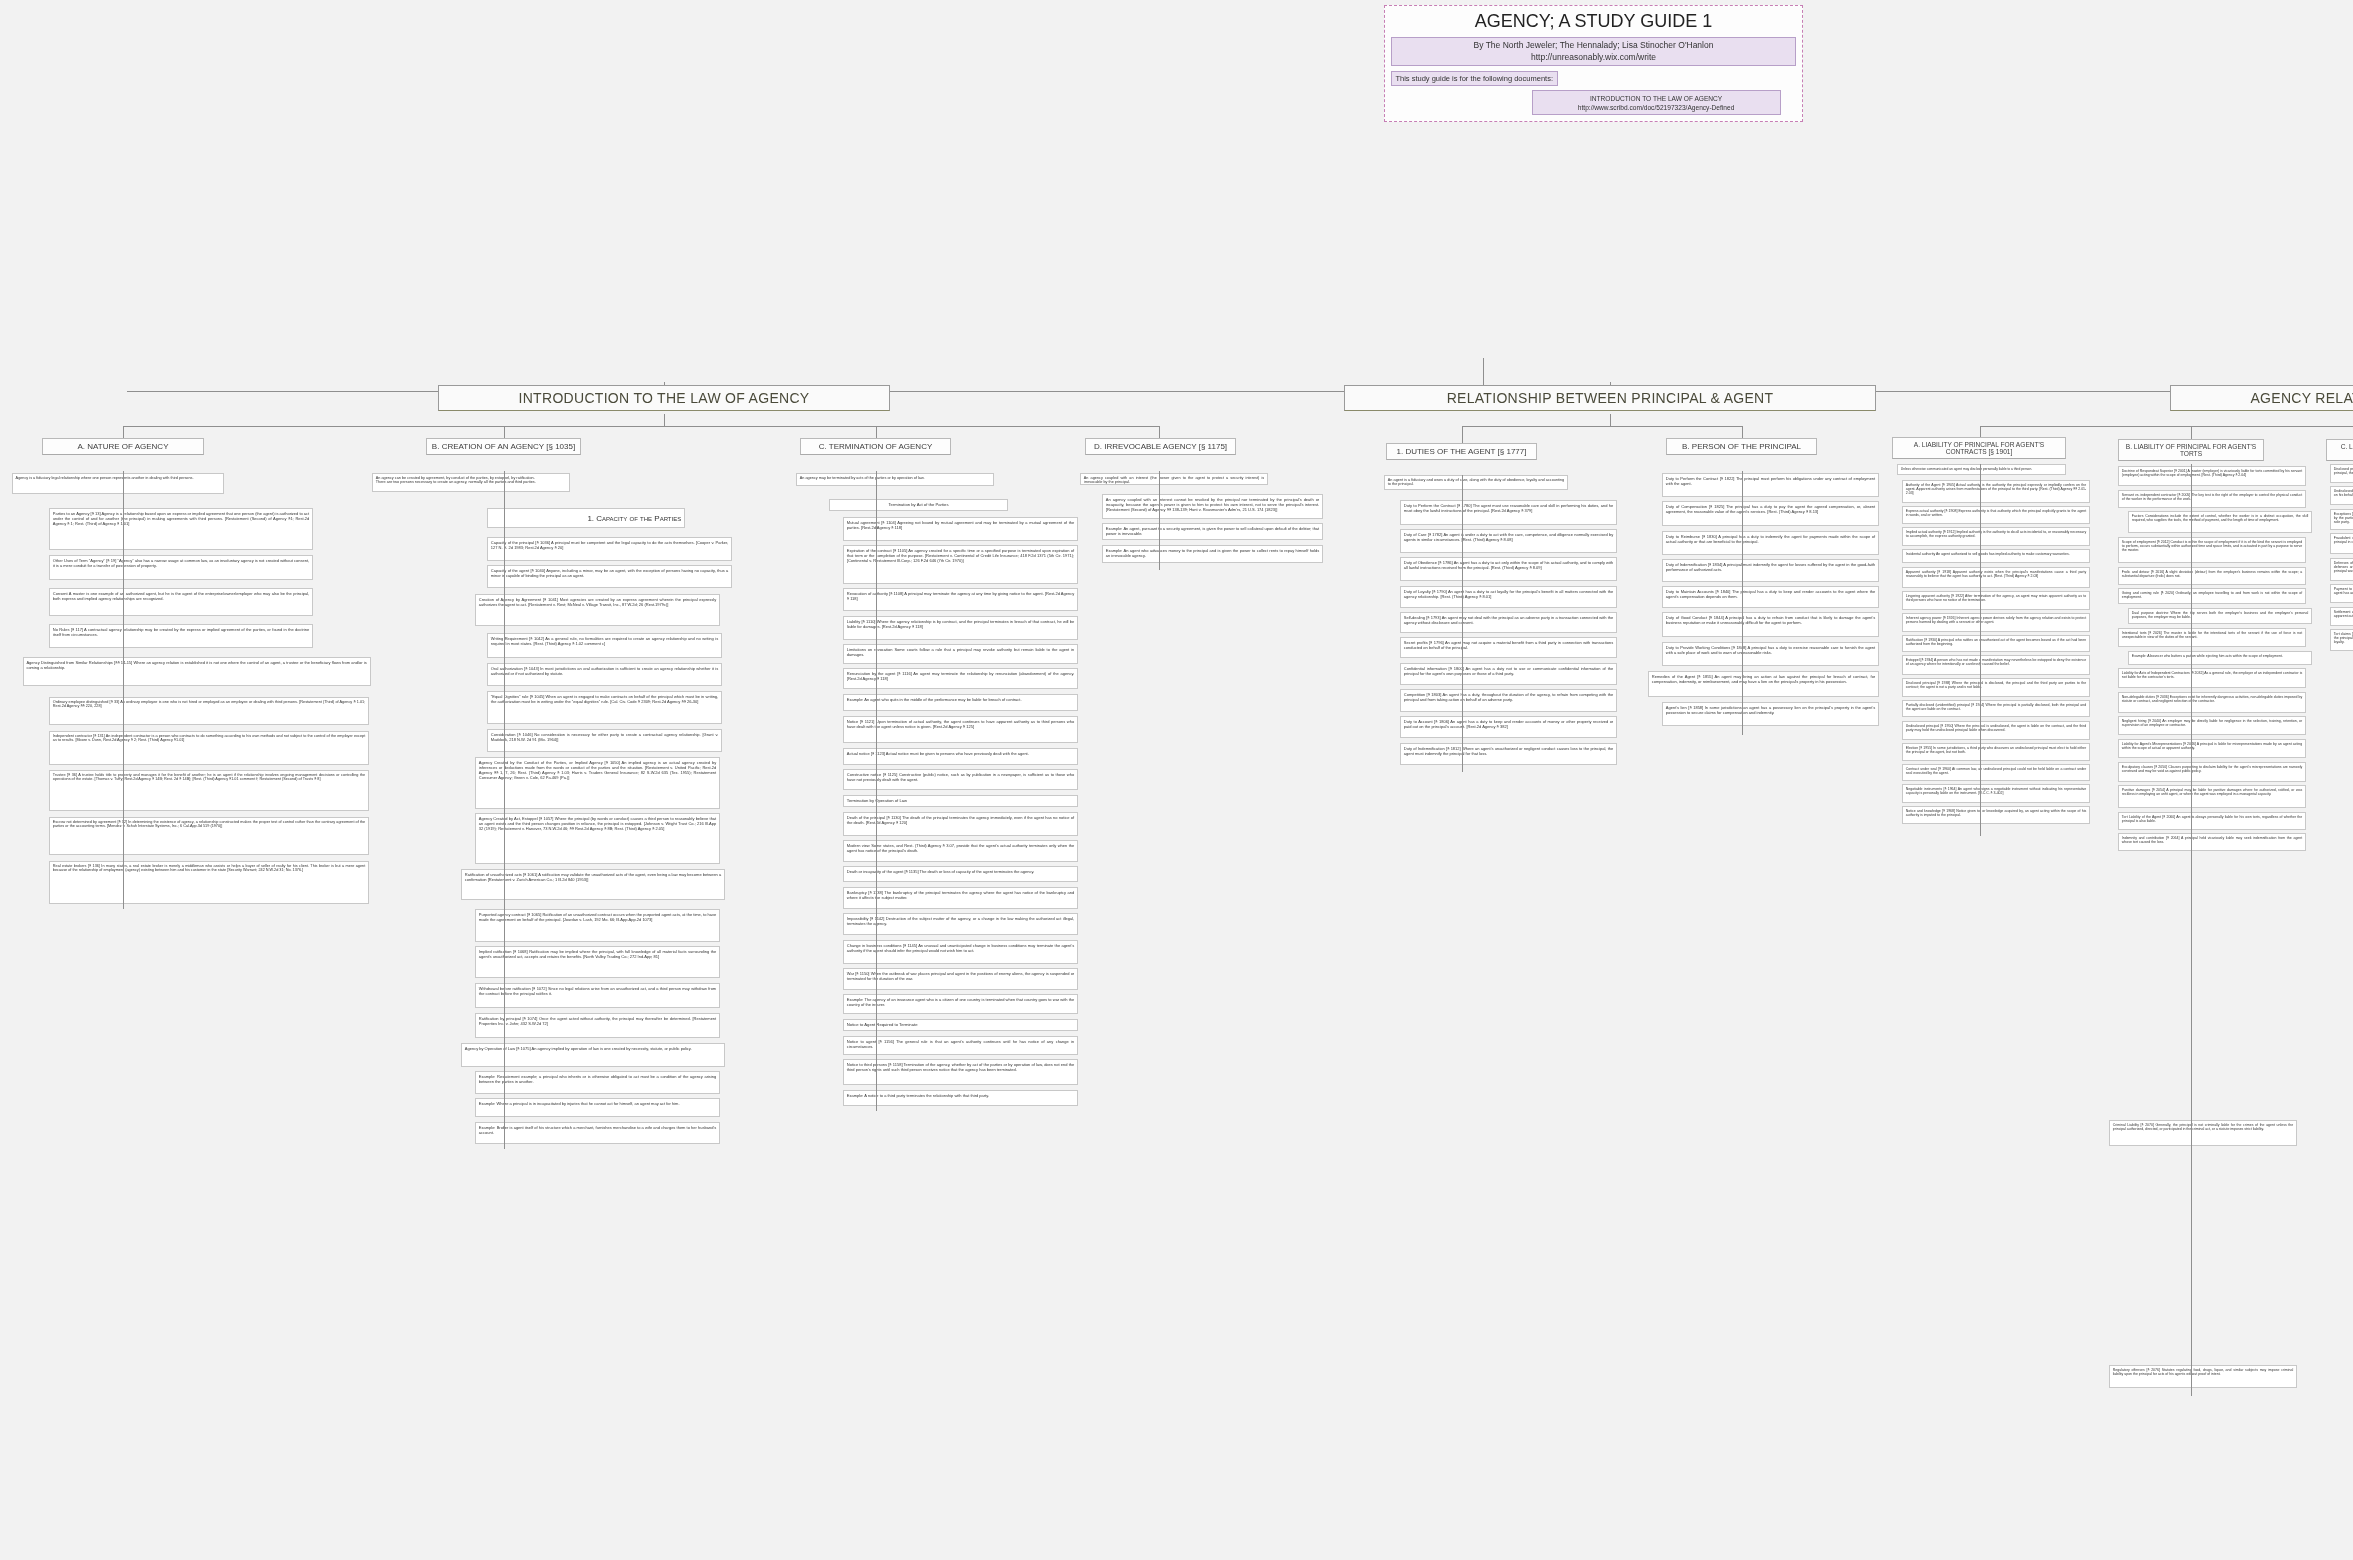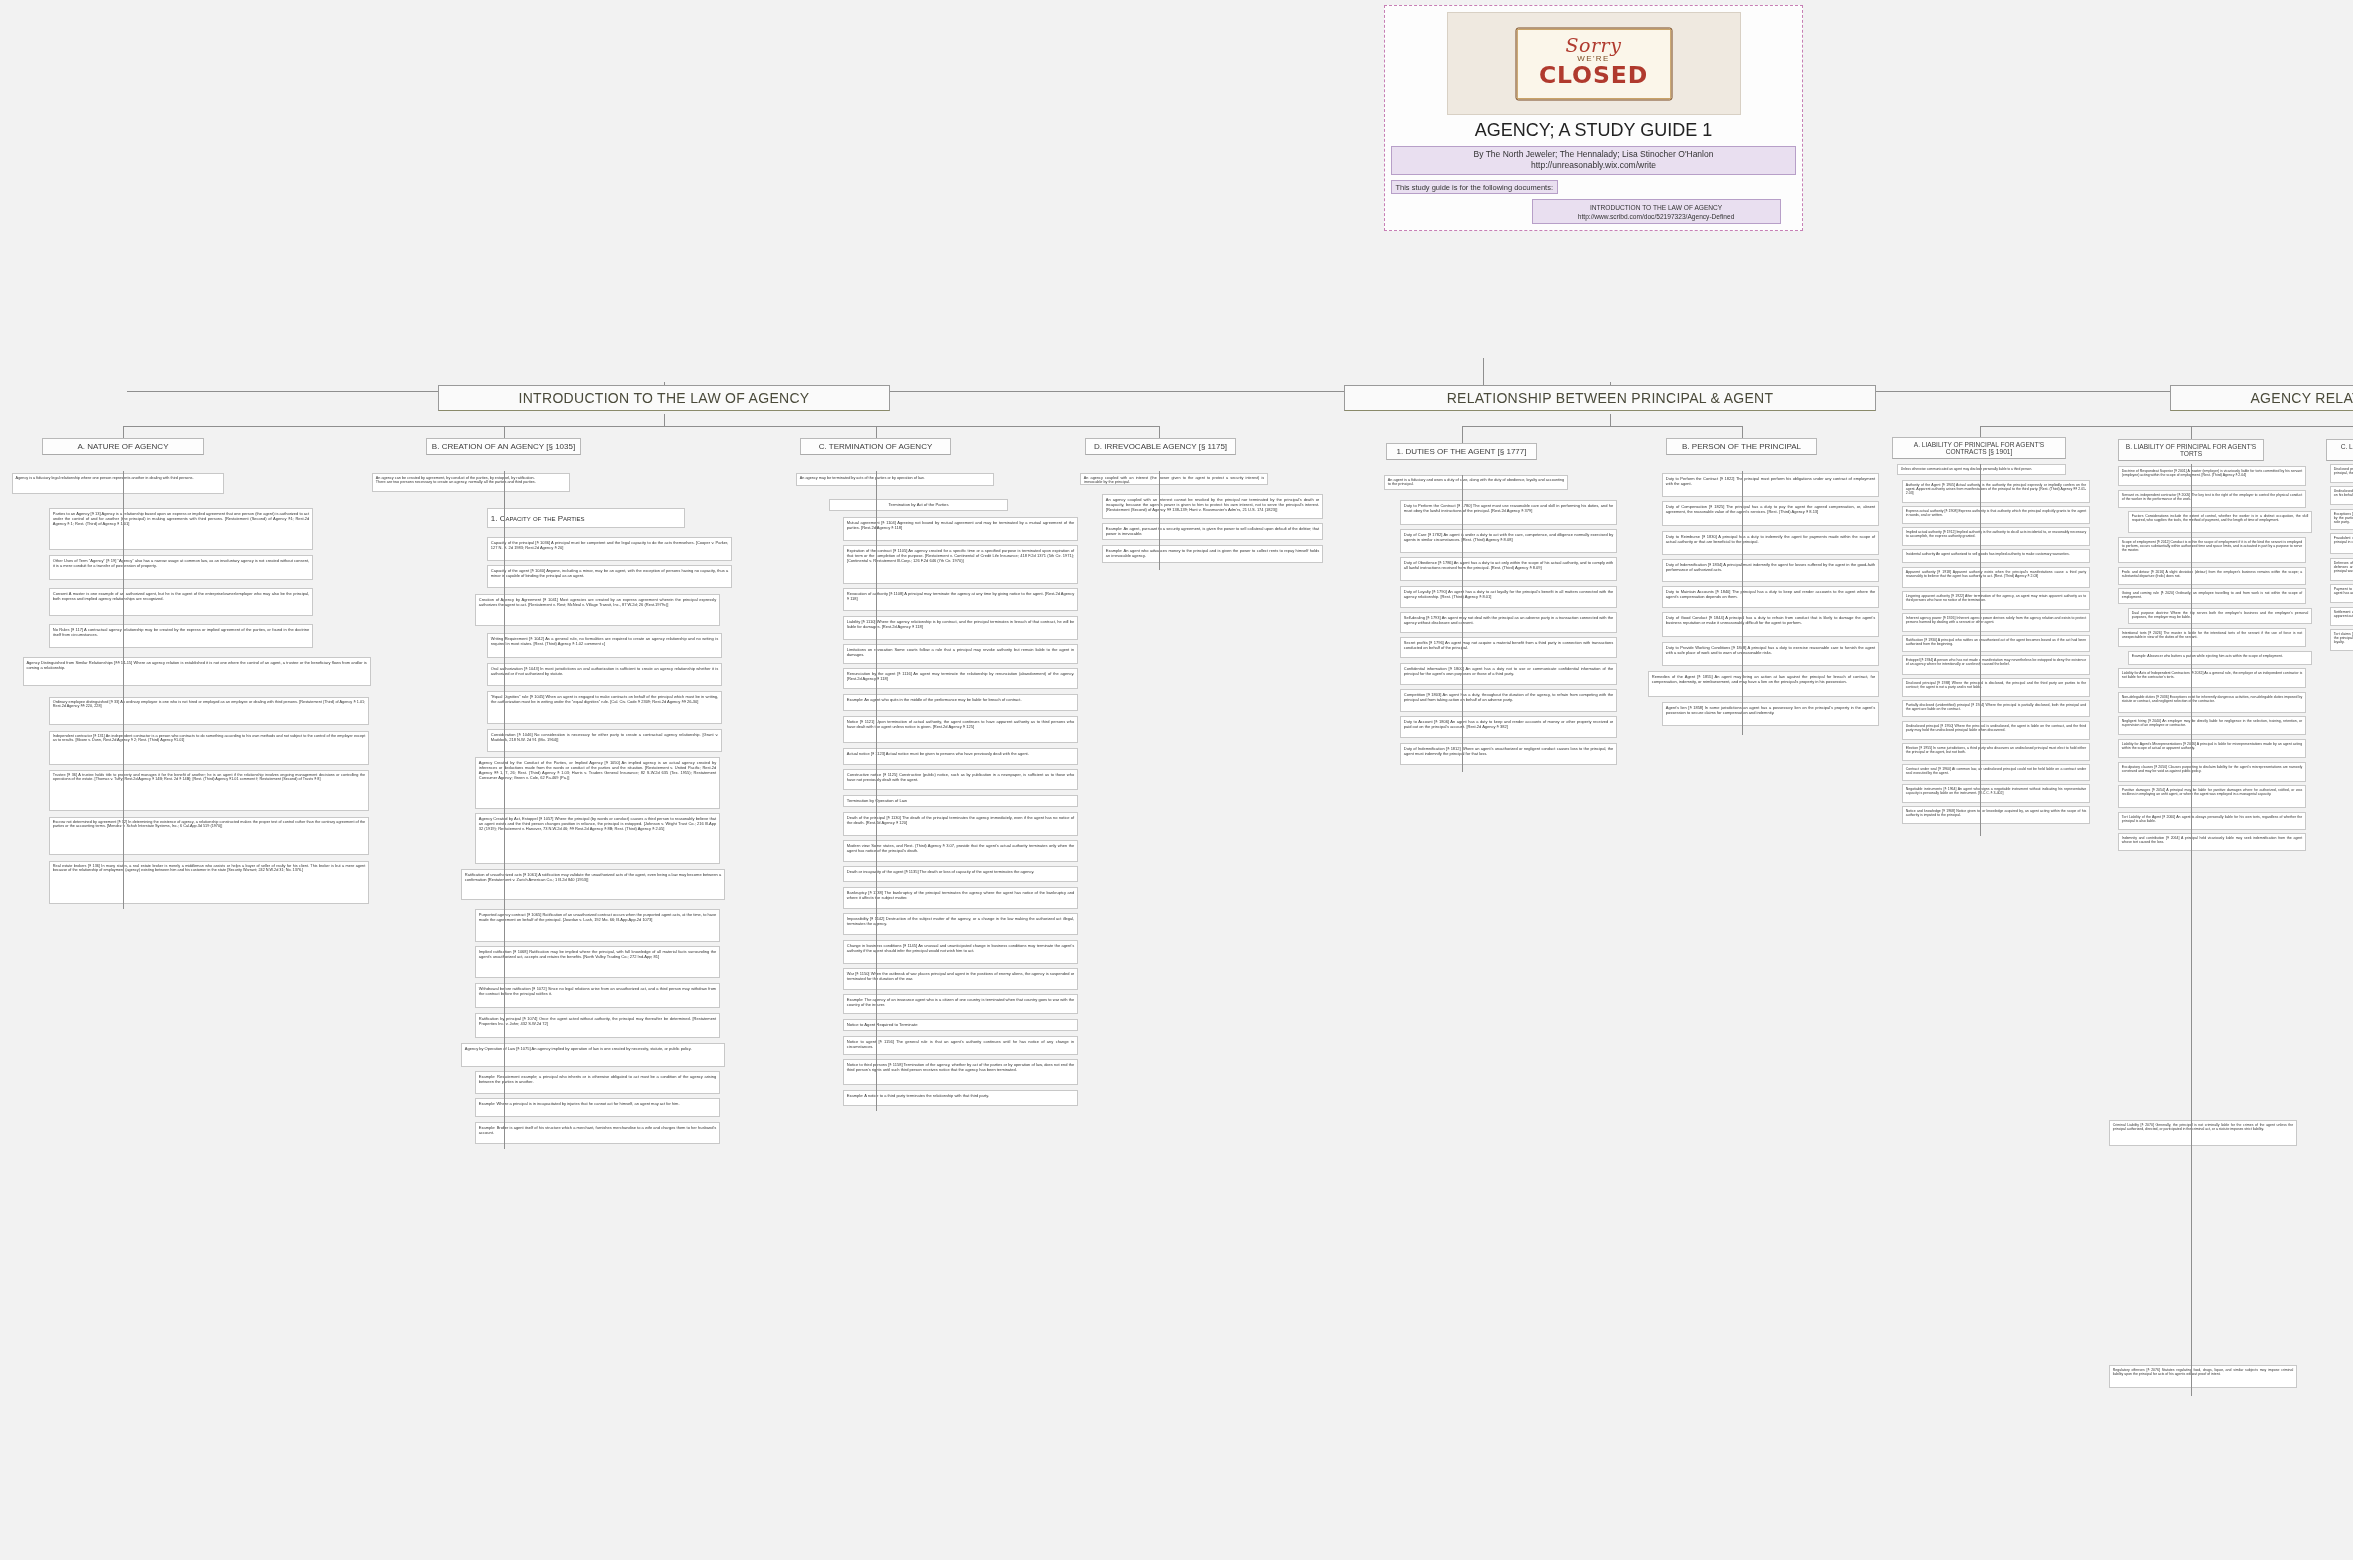--- a/index.html
+++ b/index.html
@@ -190,27 +190,20 @@
   }
   .conn-h { height: 0.9px; }
   .conn-v { width: 0.9px; }
 </style>
 </head>
 <body>
 
 <div class="canvas">
 
   <div class="title-card">
-    <div class="title-image">
-      <div class="sorry-box">
-        <div class="sorry-text">Sorry</div>
-        <div class="were-text">WE'RE</div>
-        <div class="closed-text">CLOSED</div>
-      </div>
-    </div>
     <div class="title-main">AGENCY; A STUDY GUIDE 1</div>
     <div class="byline">
       <div>By The North Jeweler; The Hennalady; Lisa Stinocher O'Hanlon</div>
       <div>http://unreasonably.wix.com/write</div>
     </div>
     <div class="study-note">This study guide is for the following documents:</div>
     <div class="doc-ref">
       <div>INTRODUCTION TO THE LAW OF AGENCY</div>
       <div>http://www.scribd.com/doc/52197323/Agency-Defined</div>
     </div>
@@ -283,21 +276,21 @@
   <div class="card" style="left:49px; top:817px; width:320px; height:38px; font-size:3.8px;">
       <span class="t">Escrow not determined by agreement  [§ 32]  In determining the existence of agency, a relationship constructed makes the proper test of control rather than the contrary agreement of the parties or the accounting terms. [Mendez v. Schuh Interstate Systems, Inc.; 6 Cal.App.3d 519 (1970)]</span>
     </div>
   <div class="card" style="left:49px; top:861px; width:320px; height:43px; font-size:3.8px;">
       <span class="t">Real estate brokers  [§ 136]  In many states, a real estate broker is merely a middleman who assists or helps a buyer of seller of realty for his client. This broker is but a mere agent because of the relationship of employment (agency) existing between him and his customer in the state [Security Warrant; 242 N.W.2d 31; No. 1376.]</span>
     </div>
   <div class="conn conn-v" style="left:123px; top:471px; height:438px;"></div>
 
   <div class="card" style="left:372px; top:473px; width:198px; height:19px; font-size:3.8px; white-space:pre-line;"><span class="t">An agency can be created by agreement, by conduct of the parties, by estoppel, by ratification.
 There are two persons necessary to create an agency, normally all the parties and third parties.</span></div>
-  <div class="card" style="left:487px; top:508px; width:198px; height:20px; font-size:8px; text-align:left; font-variant:small-caps; padding-top:4.7px;"><span>1.  Capacity of the Parties</span></div>
+  <div class="card" style="left:487px; top:508px; width:198px; height:20px; font-size:8px; text-align:right; font-variant:small-caps; padding-top:4.7px;"><span>1.  Capacity of the Parties</span></div>
   <div class="card" style="left:487px; top:537px; width:245px; height:23.5px; font-size:4px;">
       <span class="t">Capacity of the principal  [§ 1036]  A principal must be competent and the legal capacity to do the acts themselves. [Cooper v. Parker, 127 N. E. 2d 1983; Rest.2d Agency § 20]</span>
     </div>
   <div class="card" style="left:487px; top:565px; width:245px; height:22.6px; font-size:4px;">
       <span class="t">Capacity of the agent  [§ 1040]  Anyone, including a minor, may be an agent, with the exception of persons having no capacity, thus a minor is capable of binding the principal as an agent.</span>
     </div>
   <div class="card" style="left:475px; top:594px; width:245px; height:32px; font-size:4px;">
       <span class="t">Creation of Agency by Agreement  [§ 1041]  Most agencies are created by an express agreement wherein the principal expressly authorizes the agent to act. [Restatement v. Rest; McNeal v. Village Transit, Inc., 87 W.2d; 26 (Rest.1979c)]</span>
     </div>
   <div class="card" style="left:487px; top:633px; width:235px; height:24.5px; font-size:4px;">

